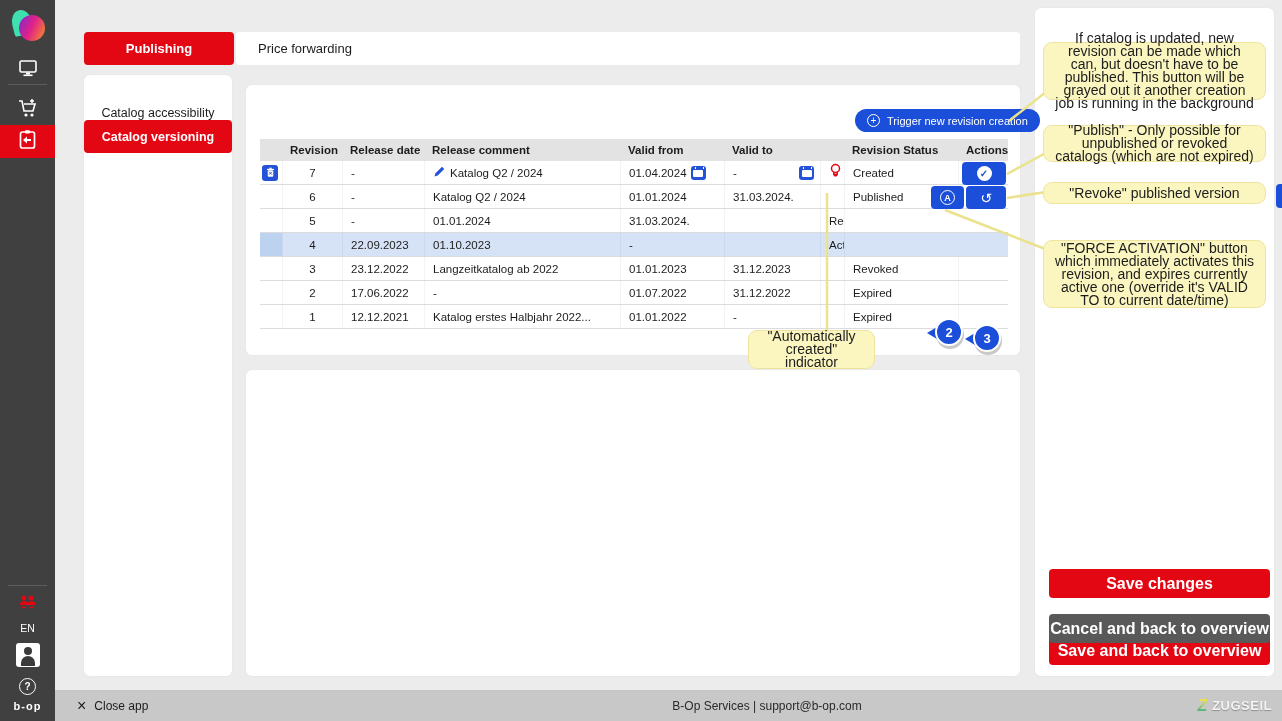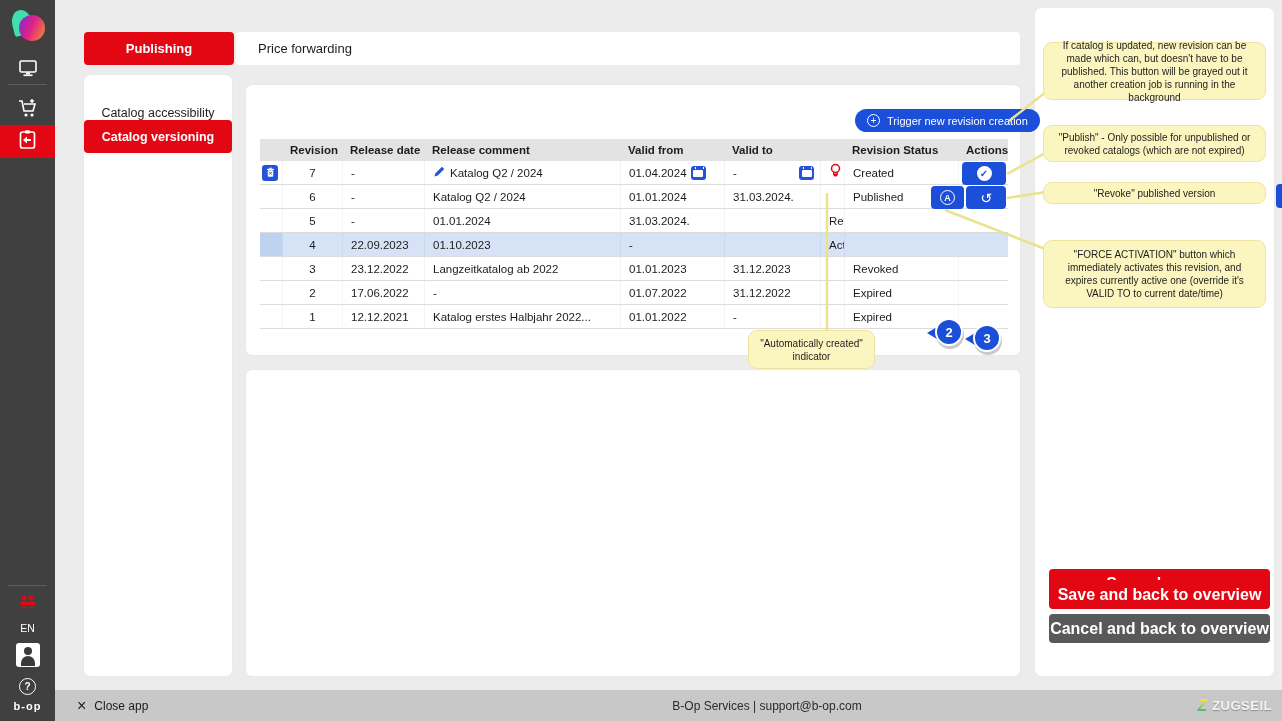--- a/index.html
+++ b/index.html
@@ -81,21 +81,21 @@
   .sel { left:322px; top:502px; width:258px; height:23px; background:#f1f1f1; border-radius:4px;
     display:flex; align-items:center; padding:0 10px; font-size:12px; justify-content:space-between; }
   .chev { width:7px; height:7px; border-right:1.8px solid #444; border-bottom:1.8px solid #444; transform:rotate(45deg); margin-top:-4px; }
   .date-input { width:94px; height:23px; border:1px solid #777; border-radius:4px; background:#fff;
     display:flex; align-items:center; justify-content:space-between; padding:0 6px 0 8px; font-size:11.5px; }
   .time-box { width:33px; height:20px; background:#efefef; border-radius:3px; display:flex; align-items:center; justify-content:center; font-size:11.5px; }
   .lbl { font-size:11.5px; }
 
   
   .note { left:1043px; width:223px; background:#fbf6c0; border:1px solid #eee4a0; border-radius:9px;
-    font-size:10px; line-height:13px; text-align:center; padding:5px 10px; z-index:4;
+    font-size:14px; line-height:13px; text-align:center; padding:5px 10px; z-index:4;
     display:flex; flex-direction:column; align-items:center; justify-content:center; }
   .panel-btn { left:1049px; width:221px; height:29px; border-radius:4px; color:#fff; font-weight:bold; font-size:16px;
     display:flex; align-items:center; justify-content:center; z-index:2; }
 
   
   .marker { width:36px; height:33px; z-index:5; }
   .marker .ring { position:absolute; right:0; top:3px; width:28px; height:28px; border-radius:50%; background:#c9c9c9; }
   .marker .pin { position:absolute; left:7px; top:0; width:28px; height:28px; border-radius:50%; background:#1b4fd9;
     border:2.5px solid #fff; color:#fff; font-weight:bold; font-size:13px; display:flex; align-items:center; justify-content:center; }
   .marker .tail { position:absolute; left:-1px; top:9px; width:0; height:0;
@@ -397,21 +397,21 @@
 <div class="abs" style="left:1035px; top:16px; width:239px; text-align:center; font-size:14.5px; font-weight:bold;">Catalog distribution manager</div>
 
 <div class="abs note" style="top:42px; height:58px;">If catalog is updated, new revision can be made which can, but doesn't have to be published. This button will be grayed out it another creation job is running in the background</div>
 <div class="abs note" style="top:125px; height:37px;">"Publish" - Only possible for unpublished or revoked catalogs (which are not expired)</div>
 <div class="abs note" style="top:182px; height:22px;">"Revoke" published version</div>
 <div class="abs note" style="top:240px; height:68px;">"FORCE ACTIVATION" button which immediately activates this revision, and expires currently active one (override it's VALID TO to current date/time)</div>
 
 <div class="abs panel-btn" style="top:569px; background:#e30613;">
     <span>Save changes</span>
   </div>
-<div class="abs panel-btn" style="top:580px; background:#e30613;text-align:center;">
+<div class="abs panel-btn" style="top:636px; background:#e30613;text-align:center;">
     <span>Save and back to overview</span>
   </div>
 <div class="abs panel-btn" style="top:614px; background:#595959;">
     <span>Cancel and back to overview</span>
   </div>
 
 <svg class="connectors" width="1282" height="721">
   <line x1="1009" y1="121" x2="1051" y2="88" stroke="#ebe28e" stroke-width="2.5"></line>
   <line x1="1007" y1="174" x2="1051" y2="150" stroke="#ebe28e" stroke-width="2.5"></line>
   <line x1="1007" y1="198" x2="1046" y2="192" stroke="#ebe28e" stroke-width="2.5"></line>

